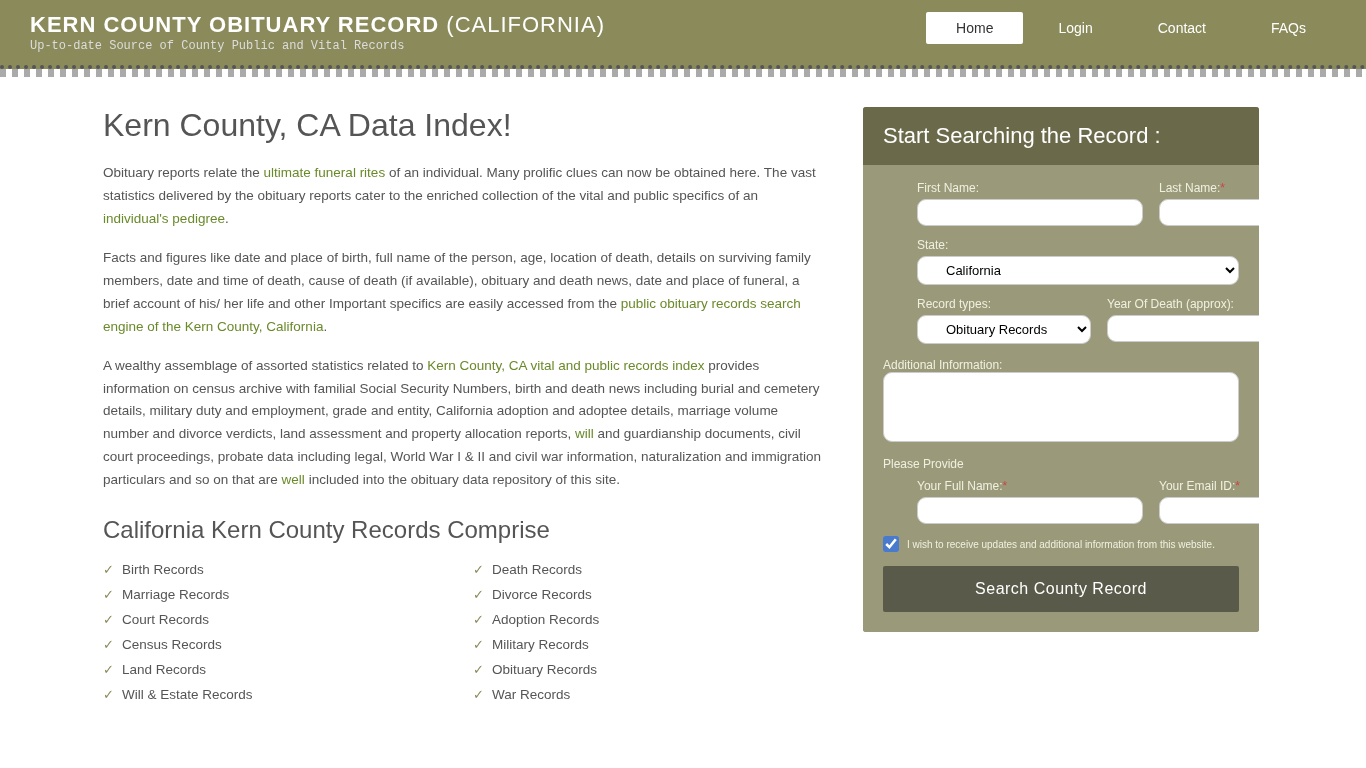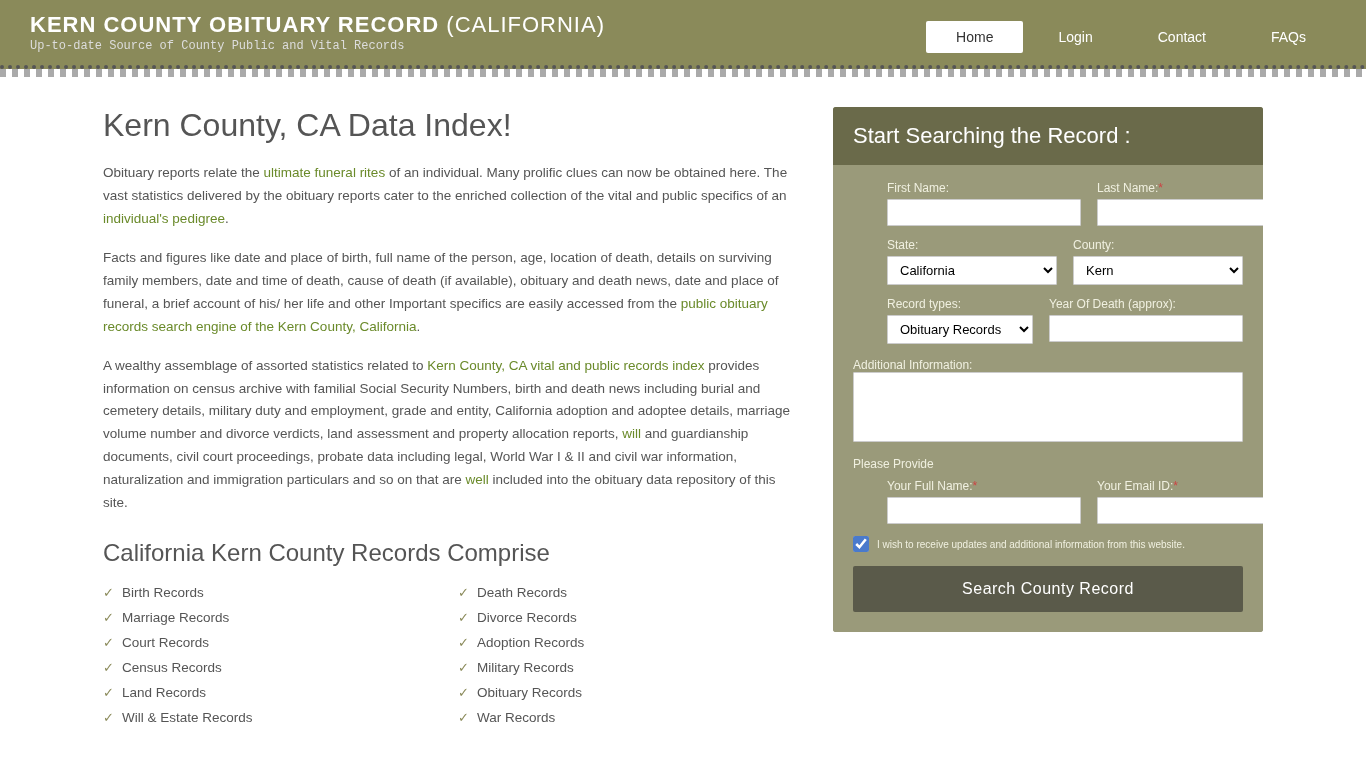--- a/index.html
+++ b/index.html
@@ -3,21 +3,21 @@
   <meta charset="utf-8">
   <style>
     * { box-sizing: border-box; margin: 0; padding: 0; }
     body { font-family: Arial, sans-serif; font-size: 14px; color: #333; background: #fff; }
 
     
     .header {
       background-color: #8a8a5a;
       padding: 12px 30px;
       display: flex;
-      align-items: flex-end;
+      align-items: flex-start;
       justify-content: space-between;
       border-bottom: 4px dotted #555;
     }
     .header-left .site-title {
       font-size: 22px;
       font-weight: bold;
       color: #fff;
       letter-spacing: 1px;
       text-transform: uppercase;
     }
@@ -106,21 +106,21 @@
       color: #555;
       padding: 2px 0;
     }
     .record-item .check {
       color: #8a8a5a;
       font-size: 13px;
     }
 
     
     .right-panel {
-      width: 430px;
+      width: 396px;
       flex-shrink: 0;
     }
     .search-box {
       background: #8a8a6a;
       border-radius: 3px;
       overflow: hidden;
     }
     .search-box-header {
       background: #6a6a4a;
       padding: 16px 20px;
@@ -153,25 +153,25 @@
     }
     .form-label {
       font-size: 12px;
       color: #f0f0e0;
       margin-bottom: 4px;
     }
     .form-label .required {
       color: #cc4444;
     }
     .form-input {
-      padding: 5px 8px;
+      padding: 5px 24px;
       border: 1px solid #ccc;
       font-size: 13px;
       background: #fff;
-      border-radius: 1px;
+      border-radius: 9px;
     }
     select.form-input {
       appearance: auto;
     }
     textarea.form-input {
       resize: none;
       height: 70px;
     }
     .additional-row {
       margin-bottom: 12px;
@@ -323,29 +323,20 @@
         <div class="form-row">
           <div class="form-group">
             <label class="form-label">State:</label>
             <select class="form-input">
               <option>California</option>
               <option>Texas</option>
               <option>New York</option>
               <option>Florida</option>
             </select>
           </div>
-          <div class="form-group">
-            <label class="form-label">County:</label>
-            <select class="form-input">
-              <option>Kern</option>
-              <option>Los Angeles</option>
-              <option>San Diego</option>
-              <option>Fresno</option>
-            </select>
-          </div>
         </div>
 
         <div class="form-row">
           <div class="form-group">
             <label class="form-label">Record types:</label>
             <select class="form-input">
               <option>Obituary Records</option>
               <option>Birth Records</option>
               <option>Death Records</option>
               <option>Marriage Records</option>

